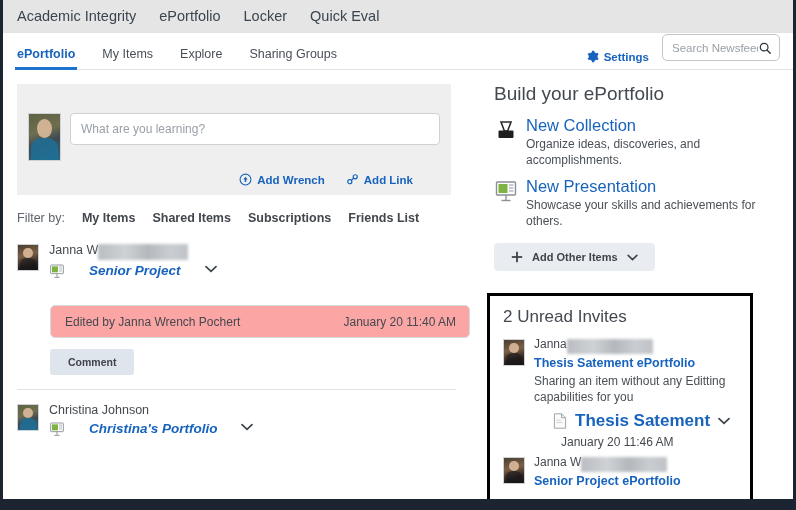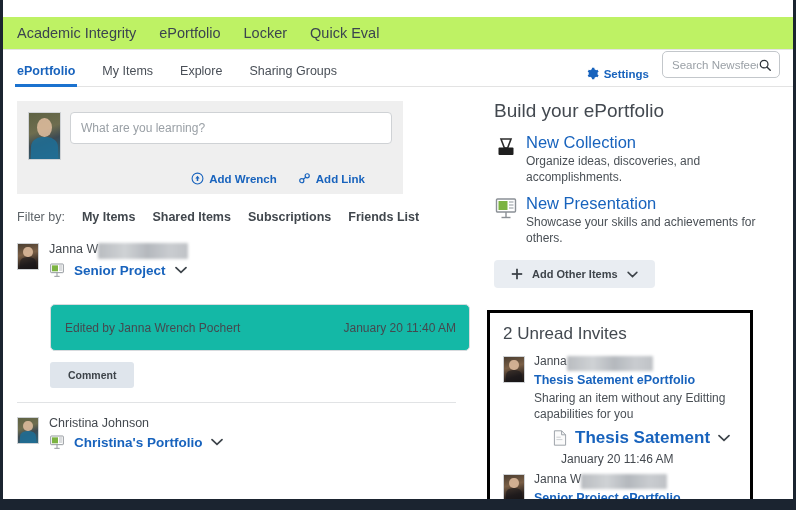--- a/index.html
+++ b/index.html
@@ -21,22 +21,21 @@
   }
 
   
   .topnav {
     height: 33px;
     display: flex;
     align-items: center;
     gap: 23px;
     padding-left: 14px;
     border-bottom: 1px solid #e3e3e3;
-    background: #bef264;
-    margin-top: 17px;
+    background: #e5e5e5;
   }
   .topnav a {
     font-size: 14.5px;
     color: #3b444f;
     text-decoration: none;
     white-space: nowrap;
   }
 
   
   .tabbar {
@@ -114,23 +113,23 @@
     position: relative;
   }
   .right-col {
     flex: 1;
     padding: 13px 0 0 10px;
     position: relative;
   }
 
   
   .composer {
-    width: 386px;
+    width: 434px;
     background: #efefef;
-    padding: 11px 11px 9px 11px;
+    padding: 29px 11px 9px 11px;
   }
   .composer-row { display: flex; gap: 9px; align-items: flex-start; }
   .composer-input {
     flex: 1; height: 32px;
     background: #fff;
     border: 1px solid #cfd2d5;
     border-radius: 4px;
     display: flex; align-items: center;
     padding: 0 10px;
   }
@@ -191,38 +190,39 @@
   .feed-author { font-size: 12.5px; color: #44494f; line-height: 16px; }
   .redacted {
     display: inline-block;
     background: linear-gradient(90deg,#b9bcc0,#cfd2d5 30%,#b4b8bd 55%,#c9ccd0 80%,#bfc2c6);
     color: transparent;
     border-radius: 1px;
     filter: blur(1.6px);
     vertical-align: -2px;
   }
   .feed-title-row {
-    display: flex; align-items: center; gap: 9px;
+    display: flex; align-items: flex-start; gap: 24px;
     margin-top: 3px;
+    font-style: italic;
   }
   .feed-title {
     font-size: 13.5px; color: #1863bd;
     font-weight: bold; text-decoration: none;
   }
   .caret { color: #3c434a; font-size: 11px; }
 
   .edit-card {
     margin: 26px 0 0 33px;
     border: 1px solid #d8dbde;
     border-radius: 5px;
-    height: 47px;
+    height: 33px;
     display: flex; align-items: center;
     justify-content: space-between;
     padding: 0 13px 0 14px;
-    background: #14b8a6;
+    background: #fca5a5;
   }
   .edit-card span { font-size: 12px; color: #44494f; }
   .comment-btn {
     margin: 11px 8px 0 33px;
     background: #dfe5ec;
     color: #3e444a;
     font-size: 10.5px;
     font-weight: bold;
     border: 0; border-radius: 3px;
     padding: 7px 18px;

